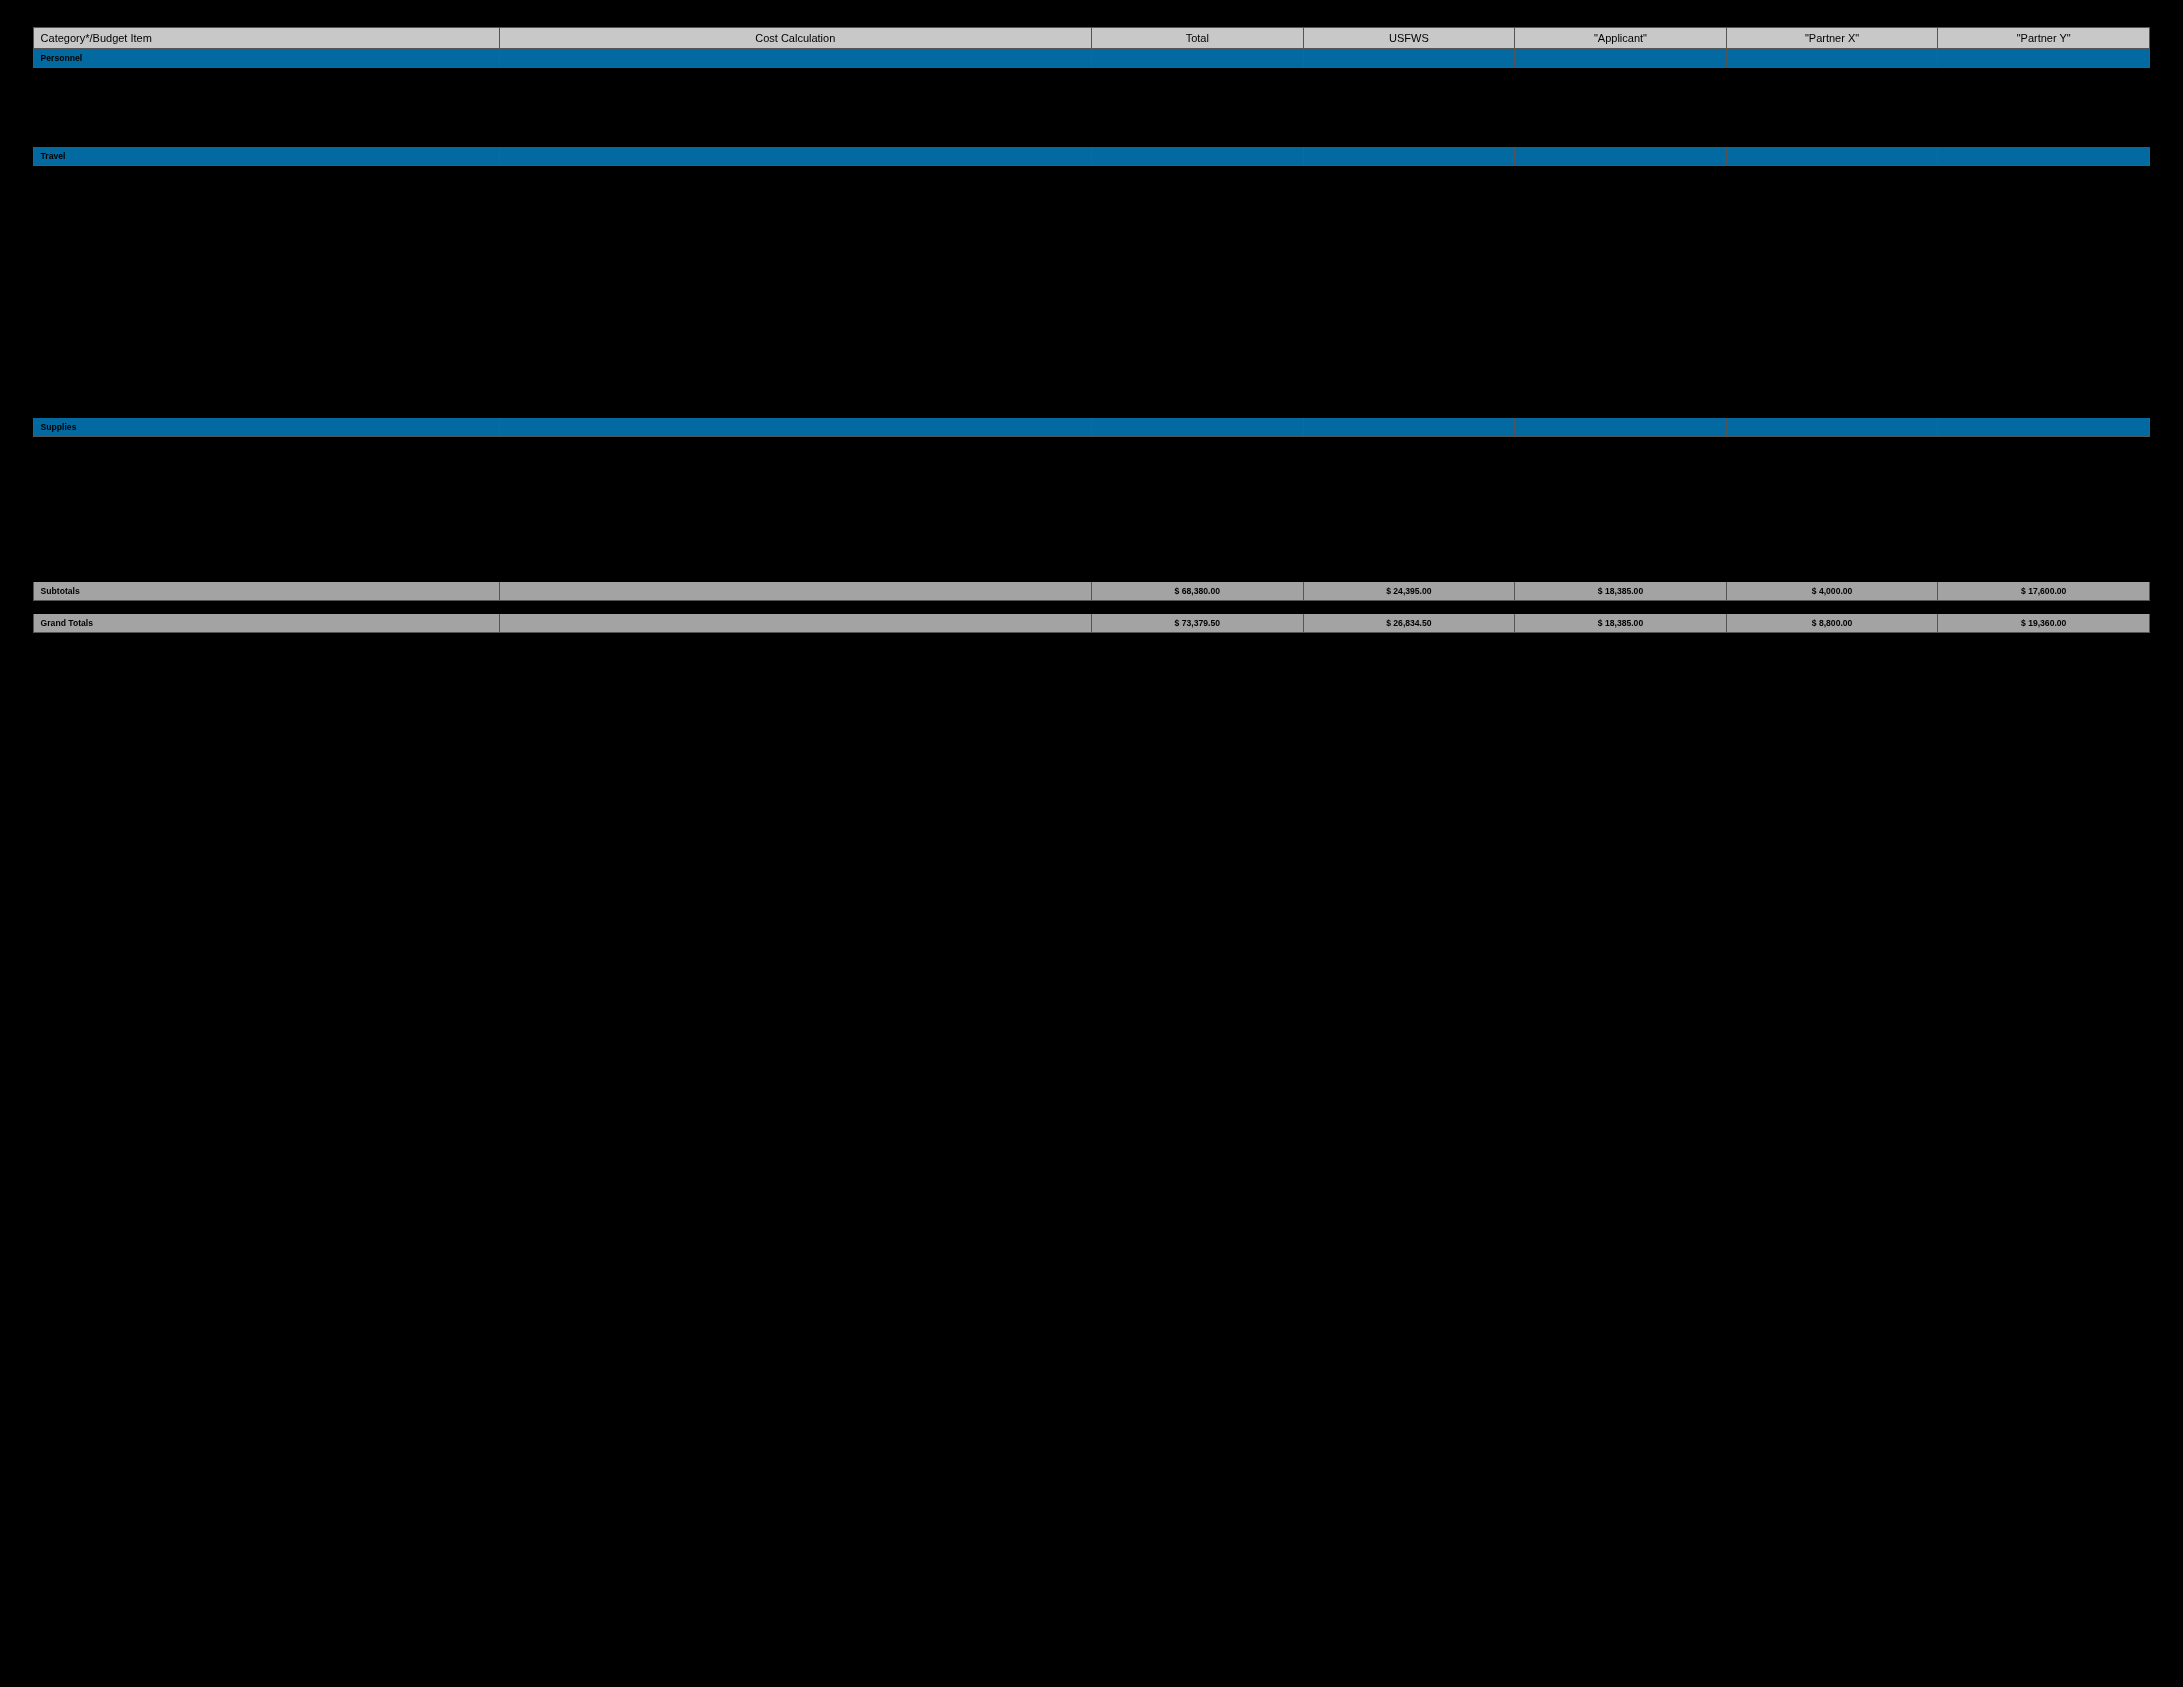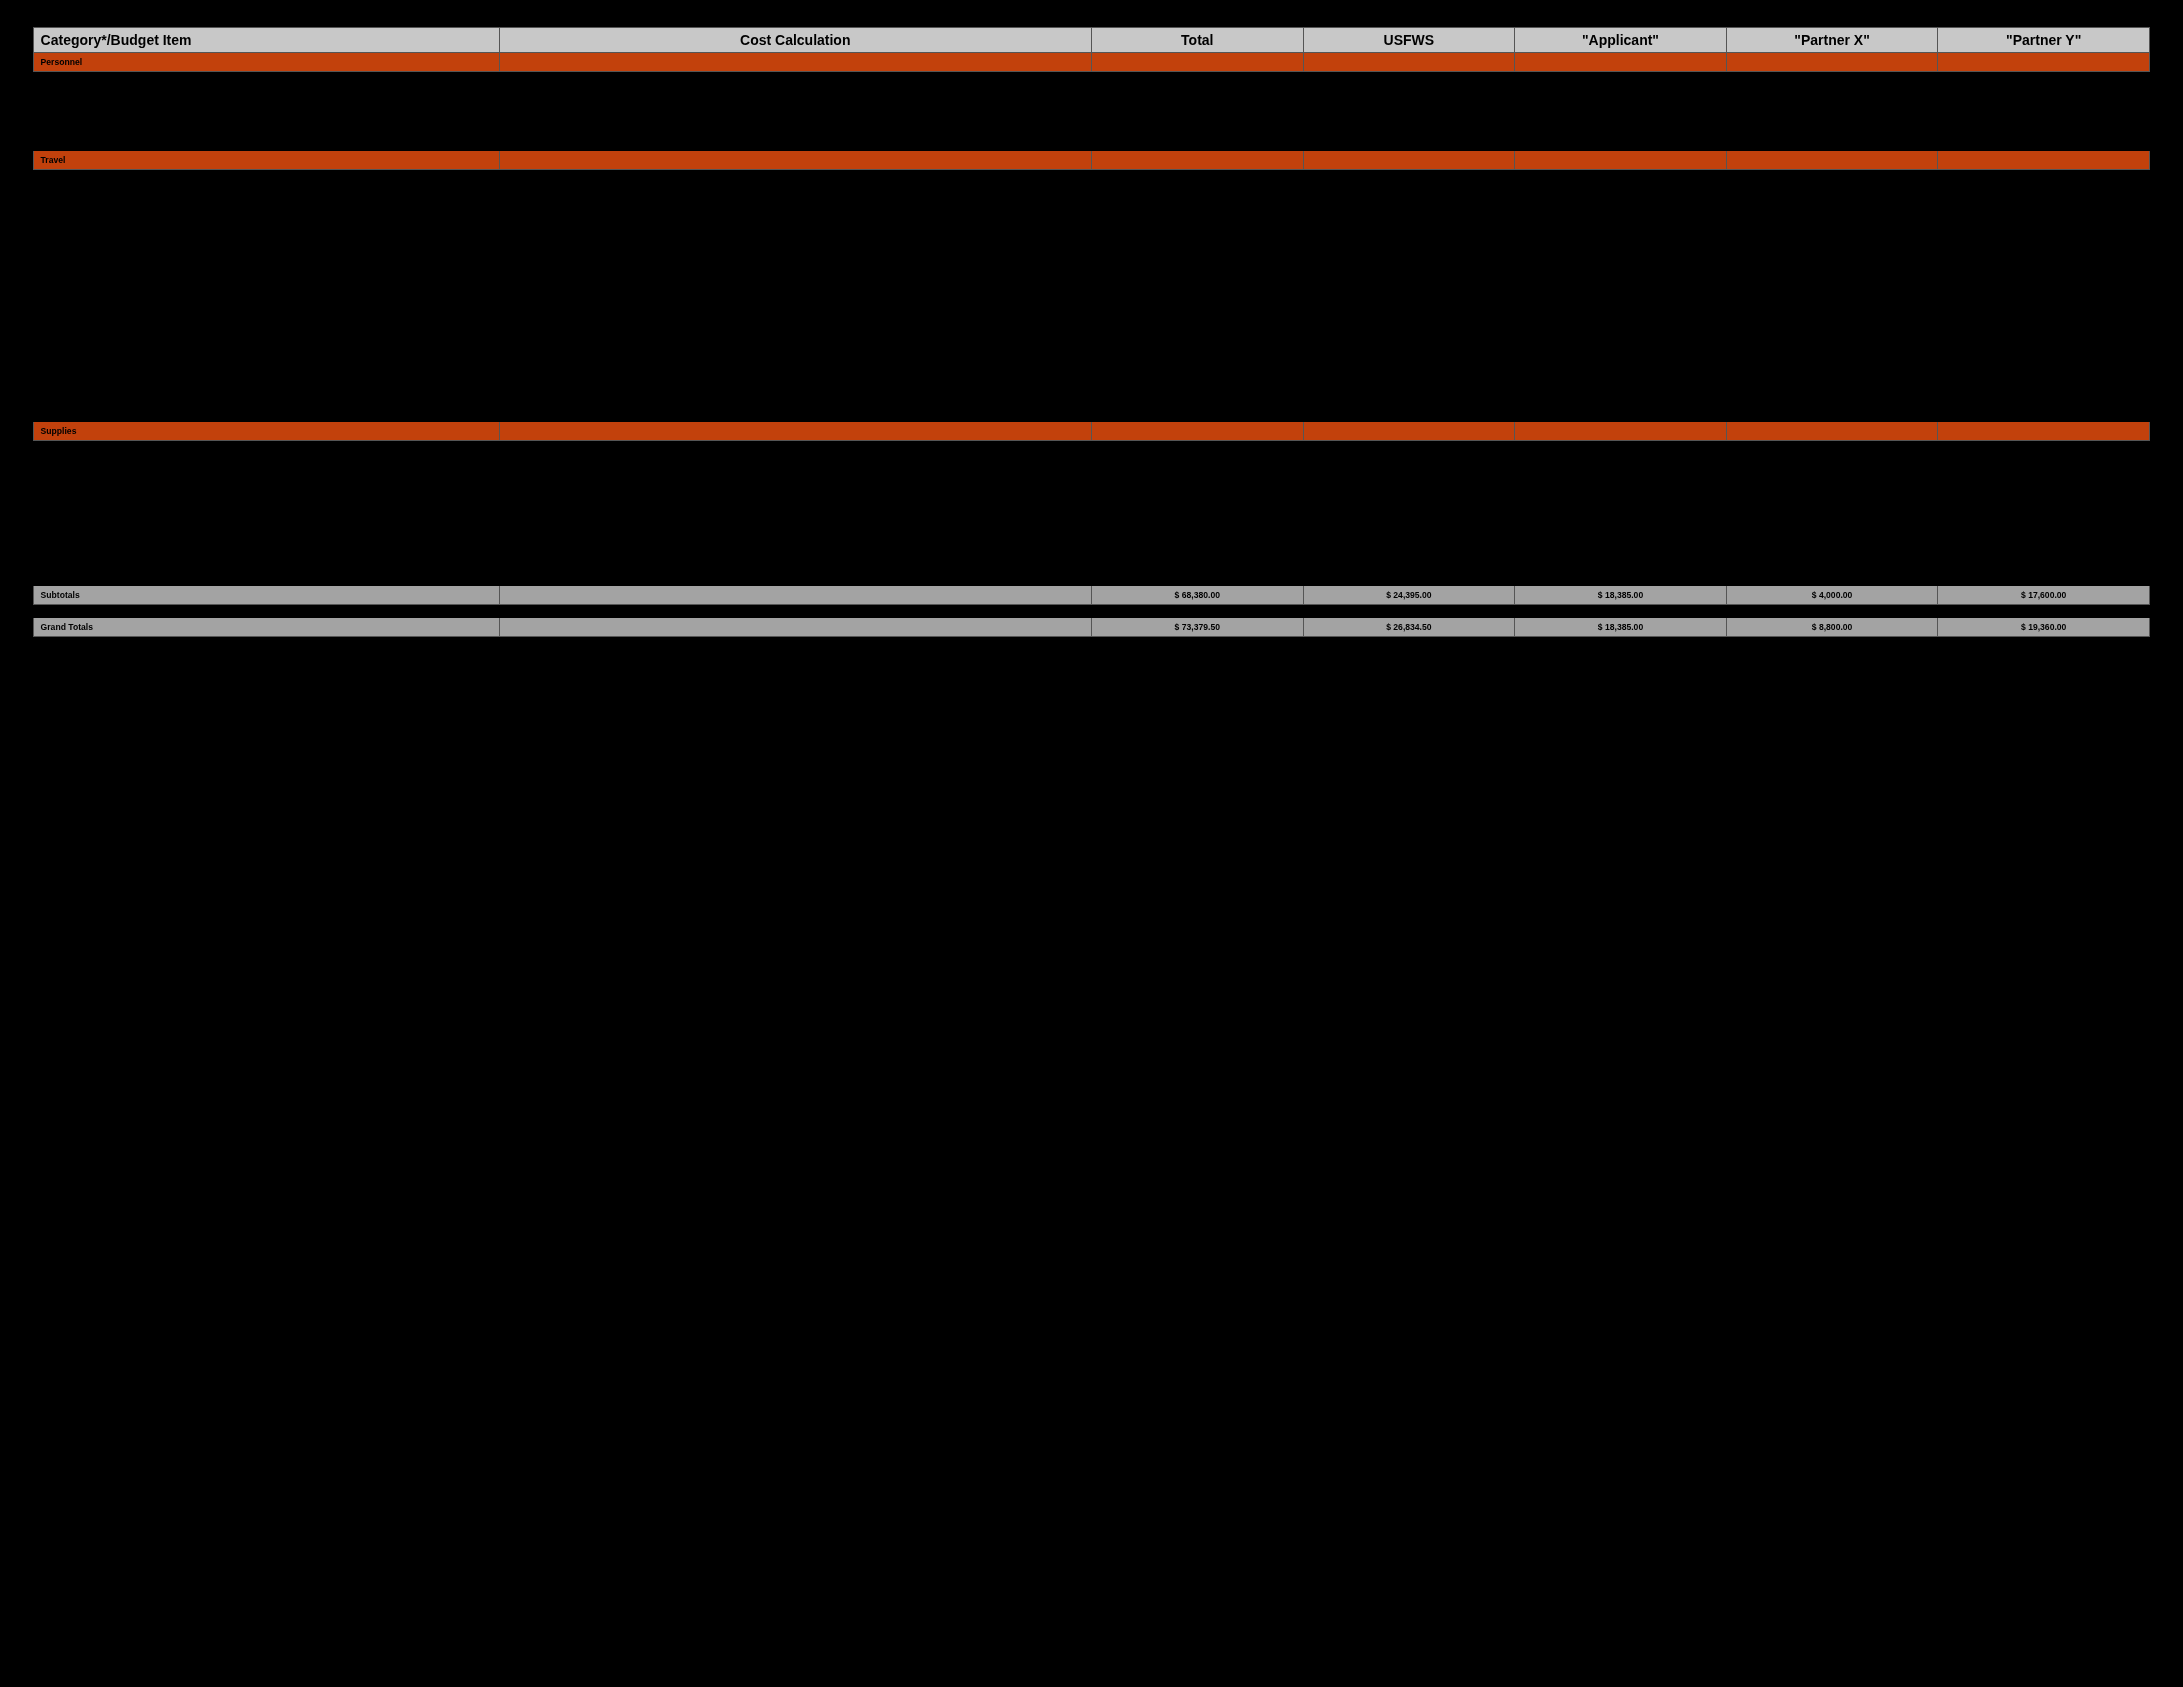--- a/index.html
+++ b/index.html
@@ -24,22 +24,22 @@
 
     .budget-table th,
     .budget-table td {
       border: 1px solid #555555;
       padding: 4px 6.6px;
       background-color: #c8c8c8;
     }
 
     .budget-table thead th {
       background-color: #c8c8c8;
-      font-weight: bold;
-      font-size: 14px;
+      font-weight: normal;
+      font-size: 11px;
     }
 
     .budget-table thead th.col-total,
     .budget-table thead th.col-usfws,
     .budget-table thead th.col-applicant,
     .budget-table thead th.col-partner-x,
     .budget-table thead th.col-partner-y {
       text-align: center;
     }
 
@@ -58,21 +58,21 @@
     }
 
     .budget-table thead th.col-usfws,
     .budget-table thead th.col-applicant,
     .budget-table thead th.col-partner-x,
     .budget-table thead th.col-partner-y {
       width: 10%;
     }
 
     .section-header td {
-      background-color: #c2410c;
+      background-color: #0369a1;
       font-weight: bold;
       font-size: 8.6px;
     }
 
     .empty-rows-block td {
       background-color: #000000;
       border-color: #000000;
       height: 79px;
     }
 

